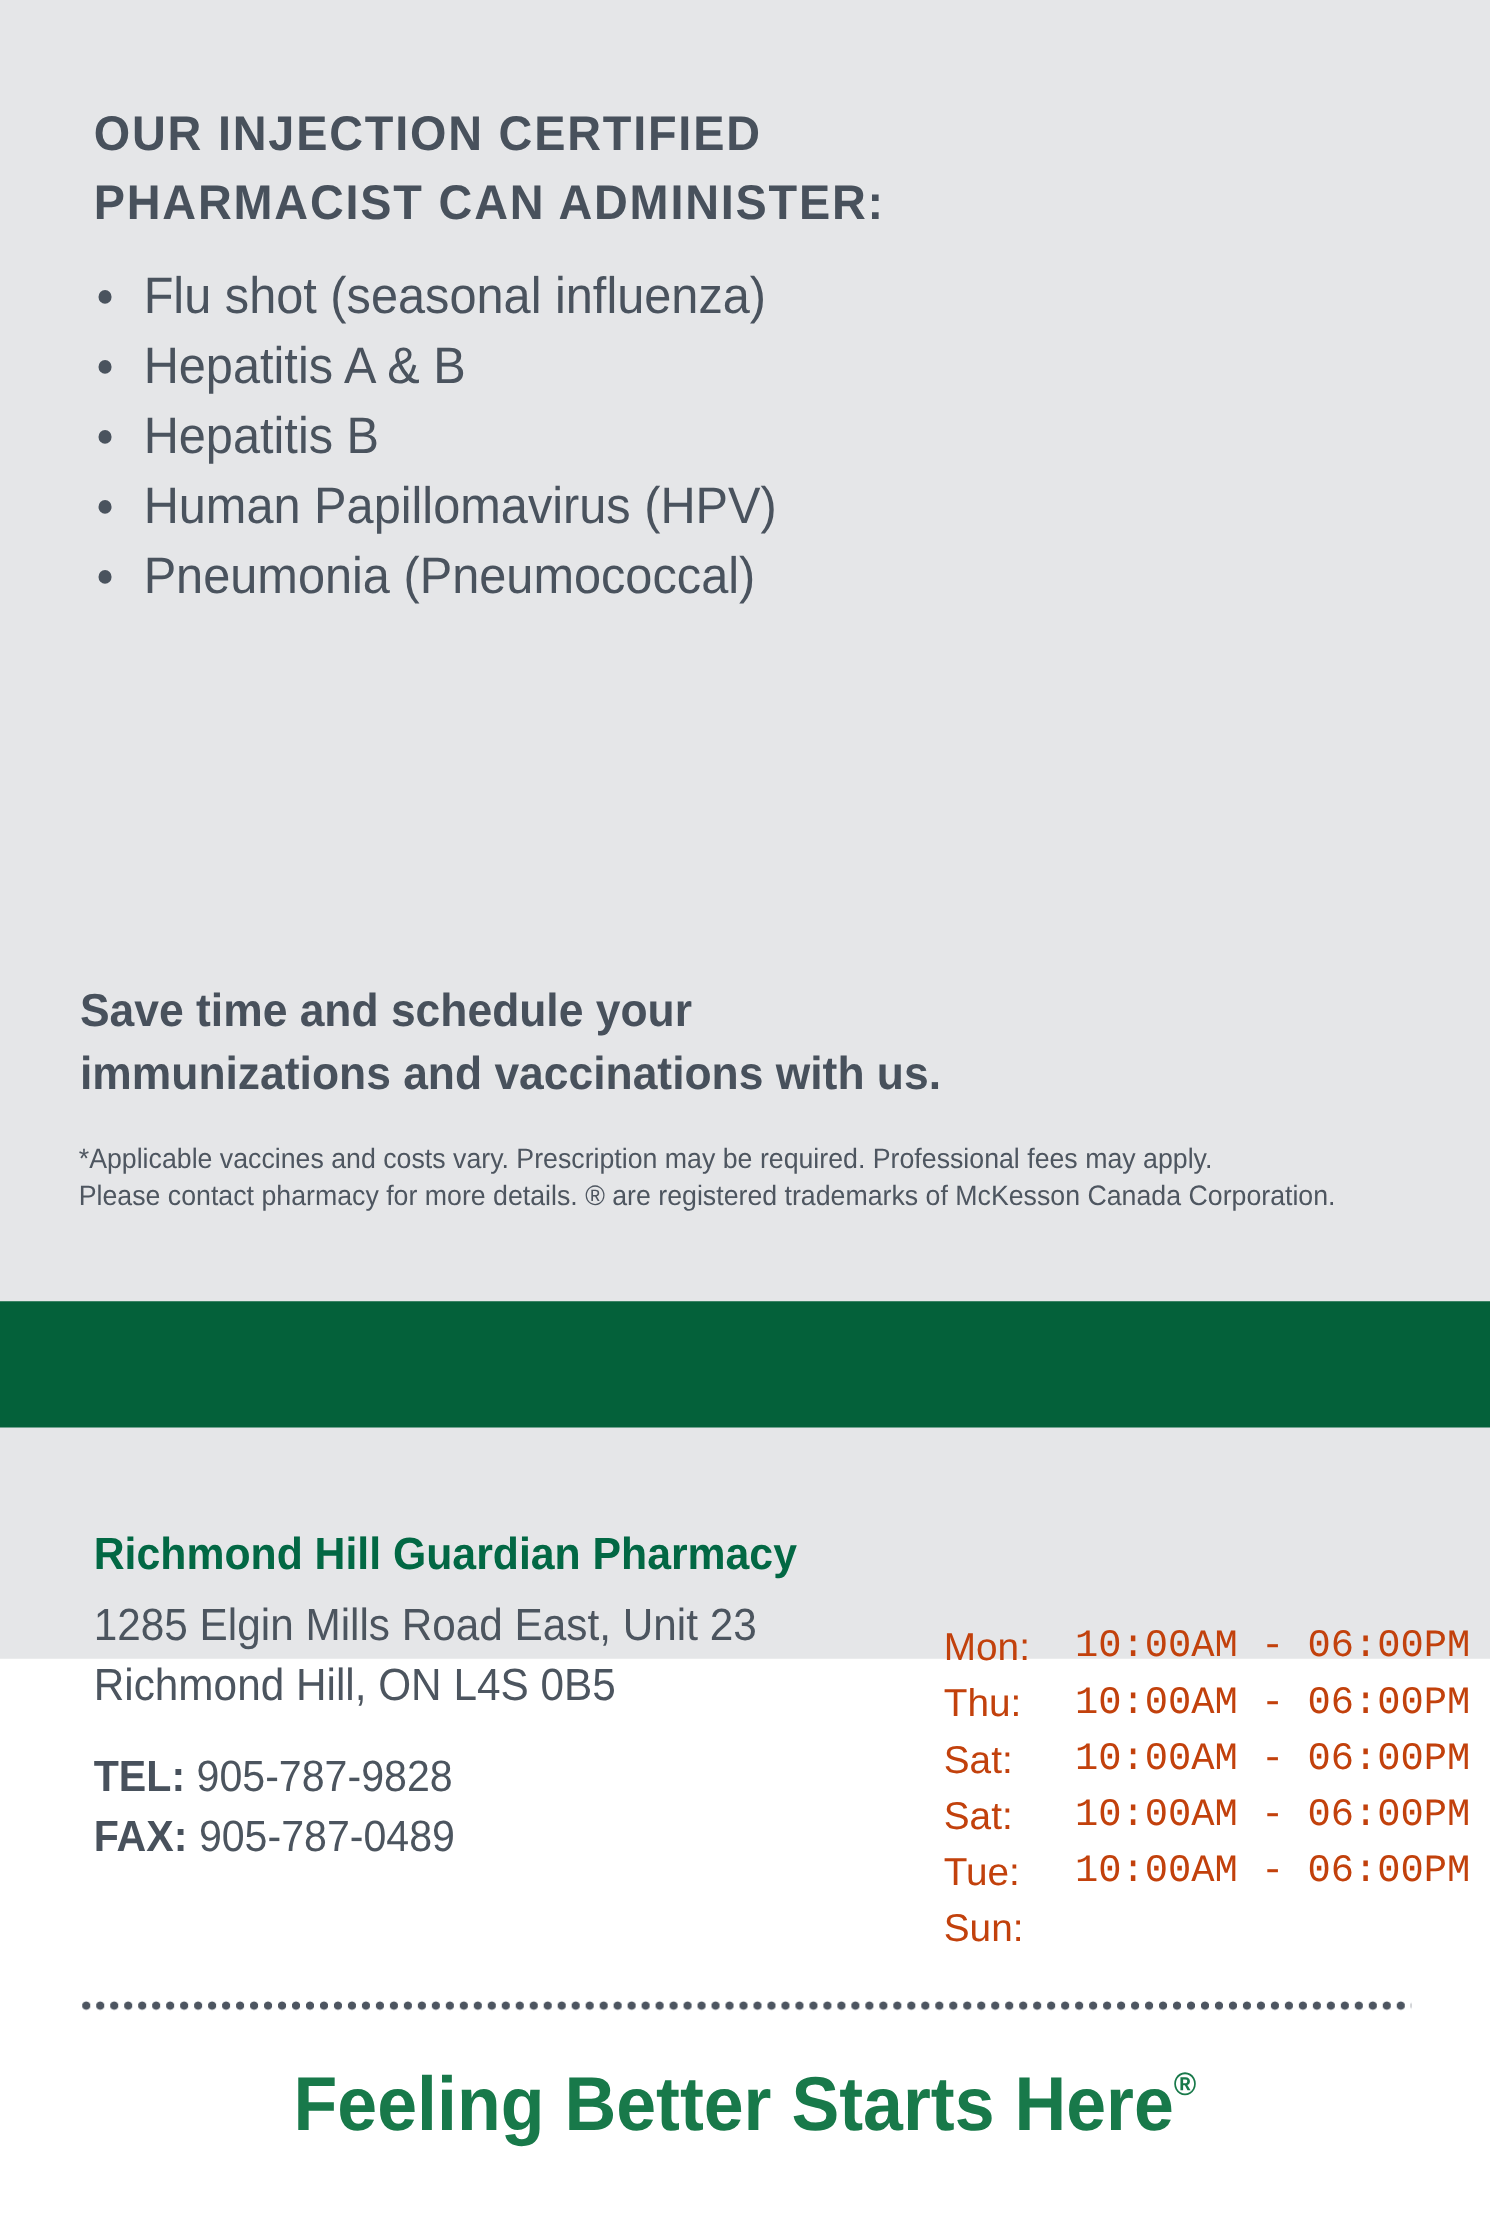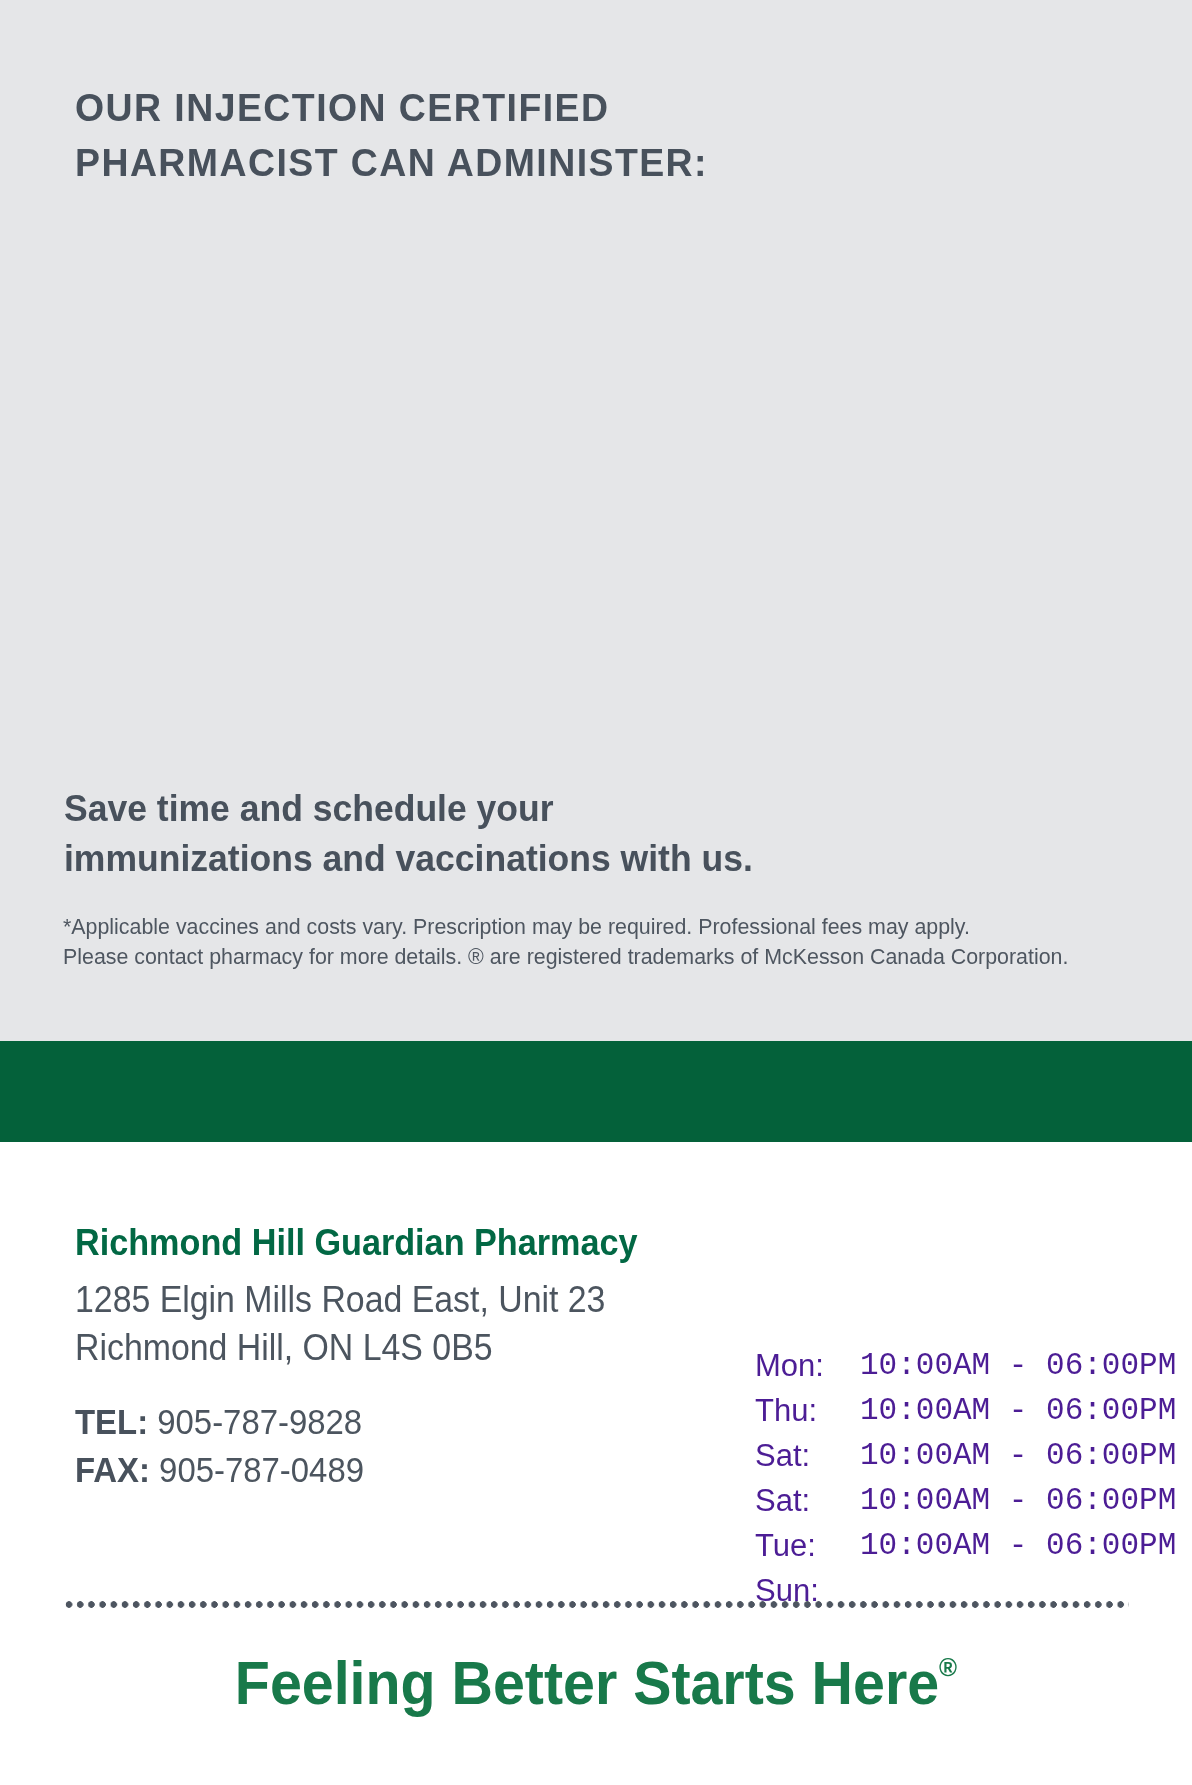--- a/index.html
+++ b/index.html
@@ -5,21 +5,21 @@
   * { margin:0; padding:0; box-sizing:border-box; }
   html,body { background:#ffffff; }
   body { font-family:"Liberation Sans", sans-serif; }
   .page {
     position:relative; width:1192px; height:1785px;
     background:#ffffff; overflow:hidden;
   }
 
   
   .top-panel {
-    position:absolute; left:0; top:0; width:1192px; height:1041px;
+    position:absolute; left:0; top:0; width:1192px; height:1327px;
     background:#e5e6e8;
   }
   .headline {
     position:absolute; left:75px; top:80px;
     font-size:39px; font-weight:bold; color:#48515c;
     line-height:55px; letter-spacing:1.5px;
     transform:scaleX(0.96); transform-origin:left top;
     white-space:nowrap;
   }
   .services {
@@ -72,21 +72,21 @@
     position:absolute; left:75px; top:1398px;
     font-size:35px; color:#4c555f; line-height:48px;
     white-space:nowrap;
     transform:scaleX(0.94); transform-origin:left top;
   }
   .contact .lbl { font-weight:bold; color:#48515c; }
 
   
   .hours {
     position:absolute; left:755px; top:1300px;
-    font-size:31px; color:#4c1d95;margin-top:48px;
+    font-size:31px; color:#c2410c;
   }
   .hour-row { display:flex; height:45px; align-items:flex-start; }
   .hour-row .day  { width:105px; }
   .hour-row .time { white-space:nowrap;font-family:Liberation Mono, monospace; }
 
   
   .dotted {
     position:absolute; left:65px; top:1600px; width:1064px; height:9px;
     background:radial-gradient(circle at 4px 4.5px, #4d5560 3px, rgba(0,0,0,0) 3.6px);
     background-size:11.2px 9px; background-repeat:repeat-x;
@@ -106,20 +106,27 @@
 
 <div class="page">
 
   <div class="top-panel">
 
     <div class="headline">
       <div>OUR INJECTION CERTIFIED</div>
       <div>PHARMACIST CAN ADMINISTER:</div>
     </div>
 
+    <ul class="services">
+      <li><span>Flu shot (seasonal influenza)</span></li>
+      <li><span>Hepatitis A &amp; B</span></li>
+      <li><span>Hepatitis B</span></li>
+      <li><span>Human Papillomavirus (HPV)</span></li>
+      <li><span>Pneumonia (Pneumococcal)</span></li>
+    </ul>
 
     <div class="cta">
       <div>Save time and schedule your</div>
       <div>immunizations and vaccinations with us.</div>
     </div>
 
     <div class="disclaimer">
       <div>*Applicable vaccines and costs vary. Prescription may be required. Professional fees may apply.</div>
       <div>Please contact pharmacy for more details. ® are registered trademarks of McKesson Canada Corporation.</div>
     </div>

